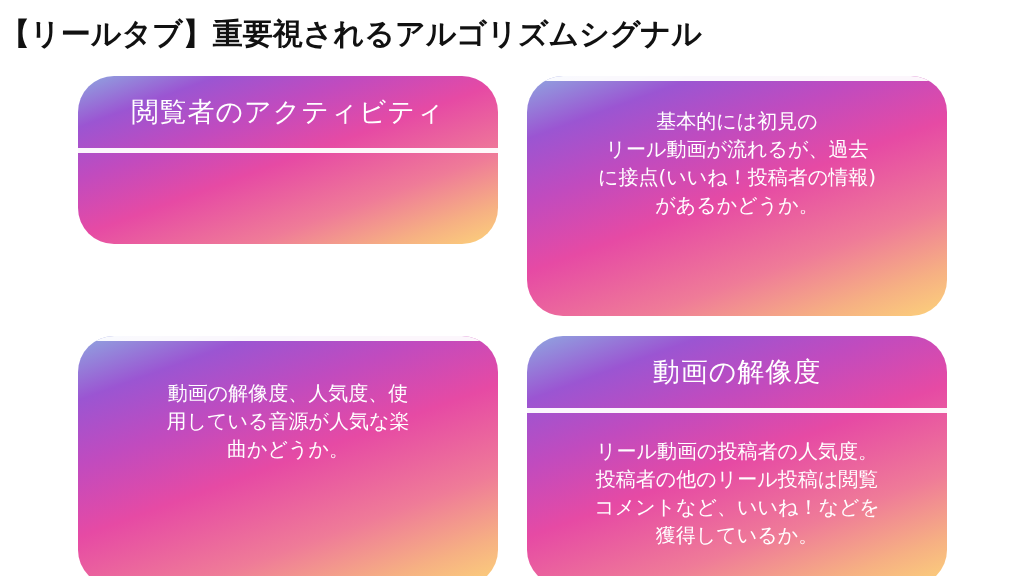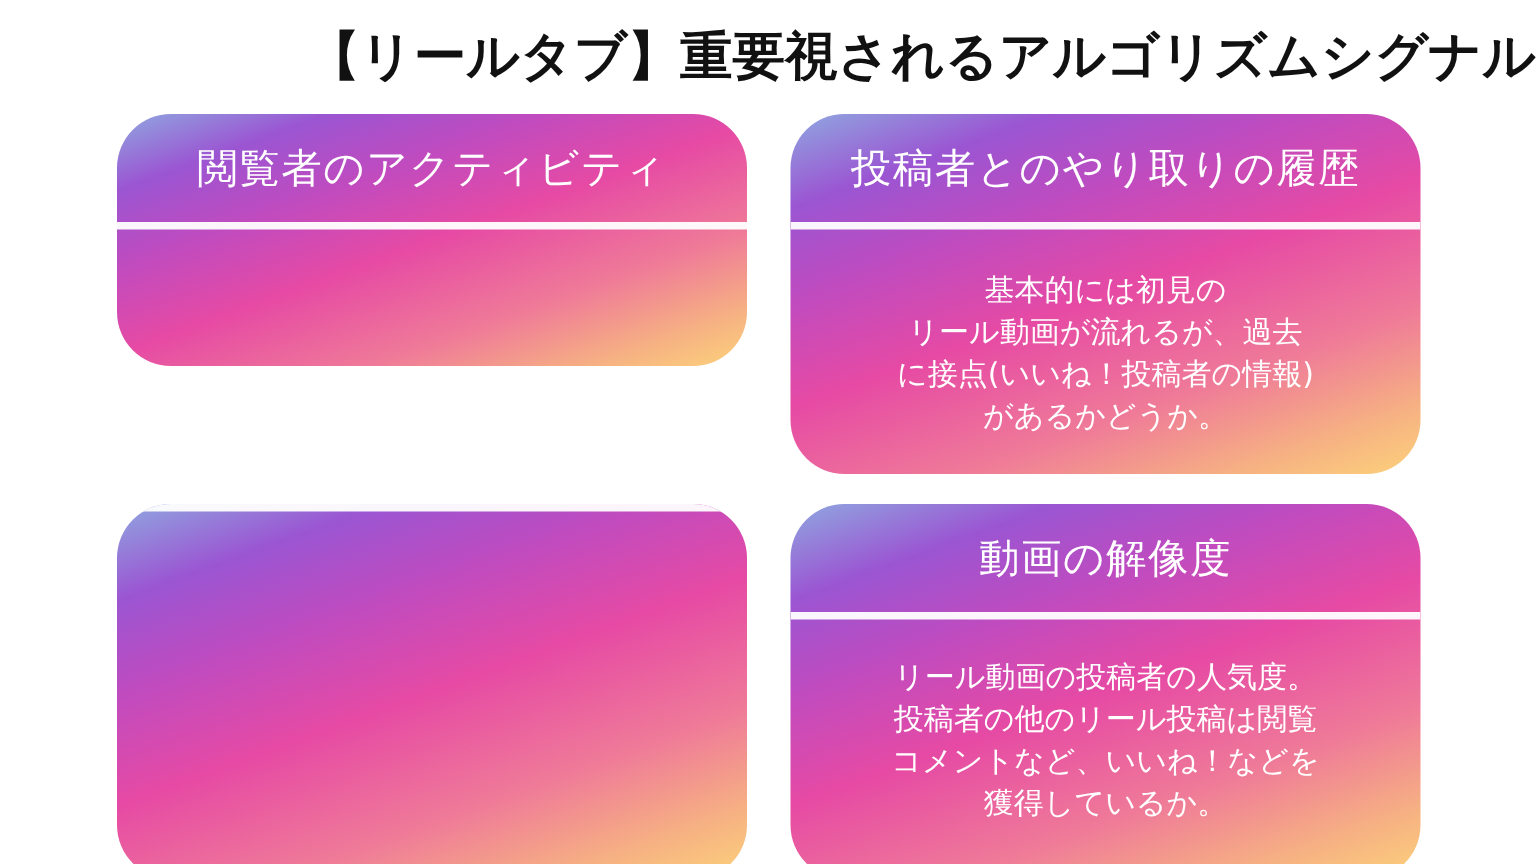--- a/index.html
+++ b/index.html
@@ -2,22 +2,22 @@
 <html><head>
 <meta charset="utf-8">
 <style>
   html, body { margin:0; padding:0; }
   body {
     width:1024px; height:576px; overflow:hidden; background:#ffffff;
     font-family: "DejaVu Sans", "Liberation Sans", sans-serif;
     position:relative;
   }
   .title {
-    position:absolute; left:0; top:14px; width:1024px; text-align:right;
-    font-size:35px; font-weight:bold; color:#111; letter-spacing:0px;
+    position:absolute; left:0; top:14px; width:1024px; text-align:left;
+    font-size:30px; font-weight:bold; color:#111; letter-spacing:0px;
     font-family: "DejaVu Sans", sans-serif;
   }
   .card {
     position:absolute; width:420px; border-radius:36px; overflow:hidden;
     background: linear-gradient(160deg, #8fa8e0 0%, #9b55d2 16%, #c04bbf 32%, #e64aa4 50%, #ef7b98 72%, #f6b083 88%, #fcd27a 100%);
   }
   .card .head {
     height:72px; display:flex; align-items:center; justify-content:center;
     color:#fff; font-size:27px; font-weight:500; letter-spacing:1px;
   }
@@ -37,30 +37,32 @@
 <body>
 
 <div class="title">【リールタブ】重要視されるアルゴリズムシグナル</div>
 
 <div class="card" id="c1">
   <div class="head">閲覧者のアクティビティ</div>
   <div class="divider"></div>
 </div>
 
 <div class="card" id="c2">
-  <div class="head">投稿者とのやり取りの履歴</div>
   <div class="divider"></div>
   <div class="body">基本的には初見の
 リール動画が流れるが、過去
 に接点(いいね！投稿者の情報)
 があるかどうか。</div>
 </div>
 
 <div class="card" id="c3">
   <div class="divider"></div>
+  <div class="body">動画の解像度、人気度、使
+用している音源が人気な楽
+曲かどうか。</div>
 </div>
 
 <div class="card" id="c4">
   <div class="head">動画の解像度</div>
   <div class="divider"></div>
   <div class="body">リール動画の投稿者の人気度。
 投稿者の他のリール投稿は閲覧
 コメントなど、いいね！などを
 獲得しているか。</div>
 </div>

